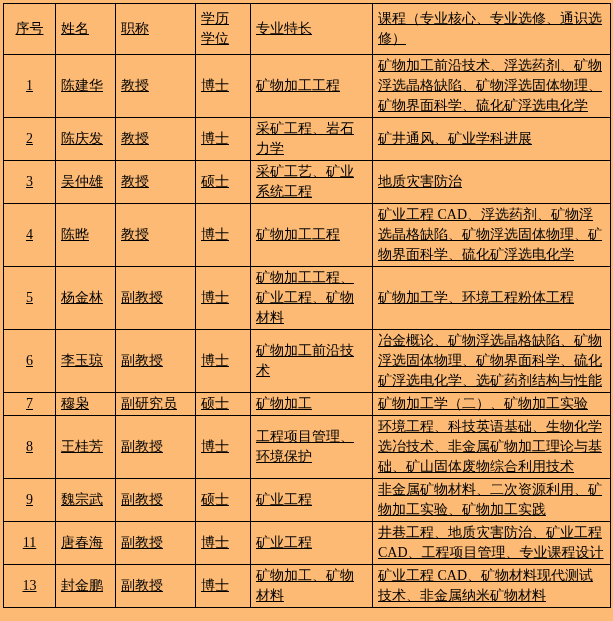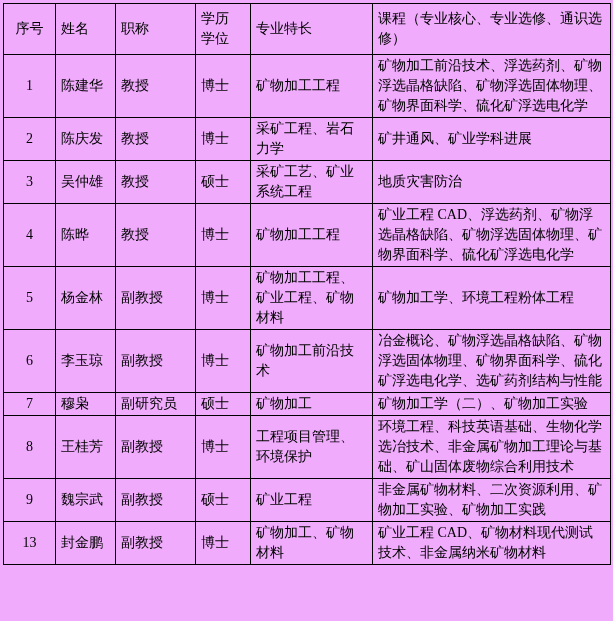--- a/index.html
+++ b/index.html
@@ -9,21 +9,22 @@
     background: #ffffff;
     width: 613px;
     font-family: "Liberation Serif", "DejaVu Serif", serif;
     color: #000000;
   }
   .page {
     width: 613px;
     height: 621px;
     padding: 3px;
     overflow: hidden;
-    background: #f0abfc;
+    background: #fdba74;
+    text-decoration: underline;
   }
   table.faculty-table {
     border-collapse: collapse;
     table-layout: fixed;
     width: 607px;
   }
   th, td {
     border: 1px solid #000000;
     font-size: 14px;
     line-height: 20px;
@@ -135,20 +136,28 @@
         </tr>
         <tr>
           <td class="c0">9</td>
           <td class="c1">魏宗武</td>
           <td class="c2">副教授</td>
           <td class="c3">硕士</td>
           <td class="c4">矿业工程</td>
           <td class="c5">非金属矿物材料、二次资源利用、矿物加工实验、矿物加工实践</td>
         </tr>
         <tr>
+          <td class="c0">11</td>
+          <td class="c1">唐春海</td>
+          <td class="c2">副教授</td>
+          <td class="c3">博士</td>
+          <td class="c4">矿业工程</td>
+          <td class="c5">井巷工程、地质灾害防治、矿业工程 CAD、工程项目管理、专业课程设计</td>
+        </tr>
+        <tr>
           <td class="c0">13</td>
           <td class="c1">封金鹏</td>
           <td class="c2">副教授</td>
           <td class="c3">博士</td>
           <td class="c4">矿物加工、矿物材料</td>
           <td class="c5">矿业工程 CAD、矿物材料现代测试技术、非金属纳米矿物材料</td>
         </tr>
       </tbody>
   </table>
 </div>

